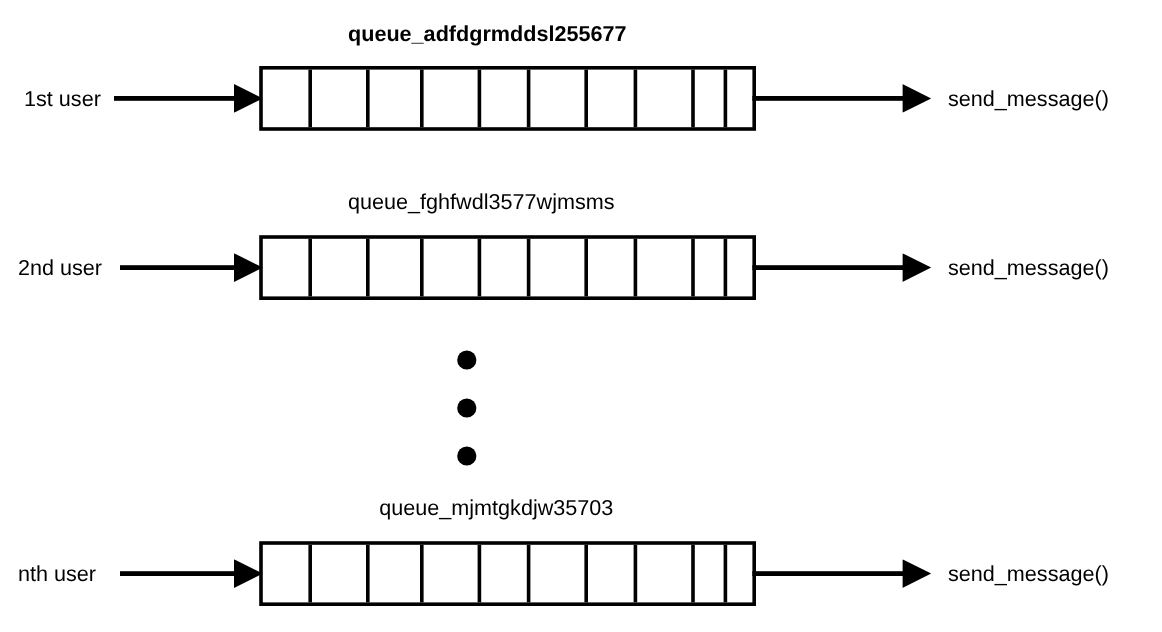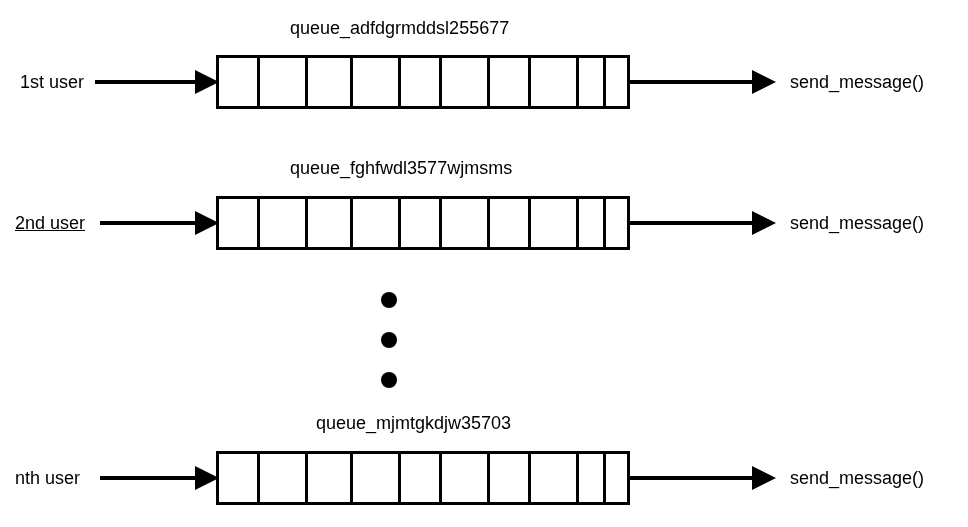--- a/index.html
+++ b/index.html
@@ -51,21 +51,21 @@
       position: absolute;
       width: 16px;
       height: 16px;
       background: black;
       border-radius: 50%;
     }
   </style>
 </head>
 <body>
 
-<div class="queue-label" style="left:290px; top:18px;">queue_adfdgrmddsl255677</div>
+<div class="queue-label" style="left:290px; top:18px;font-weight:bold;">queue_adfdgrmddsl255677</div>
 
 <div class="user-label" style="left:20px; top:72px;">1st user</div>
 
 <div class="arrow" style="left:95px; top:80px;">
   <div class="arrow-line" style="left:0px; top:0px; width:105px;"></div>
   <svg style="position:absolute; left:100px; top:-10px;" width="24" height="24">
     <polygon points="0,0 24,12 0,24" fill="black"></polygon>
   </svg>
 </div>
 
@@ -86,21 +86,21 @@
   <div class="arrow-line" style="left:0px; top:0px; width:130px;"></div>
   <svg style="position:absolute; left:125px; top:-10px;" width="24" height="24">
     <polygon points="0,0 24,12 0,24" fill="black"></polygon>
   </svg>
 </div>
 
 <div class="send-label" style="left:790px; top:72px;">send_message()</div>
 
 <div class="queue-label" style="left:290px; top:158px;">queue_fghfwdl3577wjmsms</div>
 
-<div class="user-label" style="left:15px; top:213px;text-decoration:underline;">2nd user</div>
+<div class="user-label" style="left:15px; top:213px;">2nd user</div>
 
 <div class="arrow" style="left:100px; top:221px;">
   <div class="arrow-line" style="left:0px; top:0px; width:100px;"></div>
   <svg style="position:absolute; left:95px; top:-10px;" width="24" height="24">
     <polygon points="0,0 24,12 0,24" fill="black"></polygon>
   </svg>
 </div>
 
 <div class="queue-box" style="left:216px; top:196px; width:408px;">
   <div class="queue-cell" style="width:41px;"></div>

